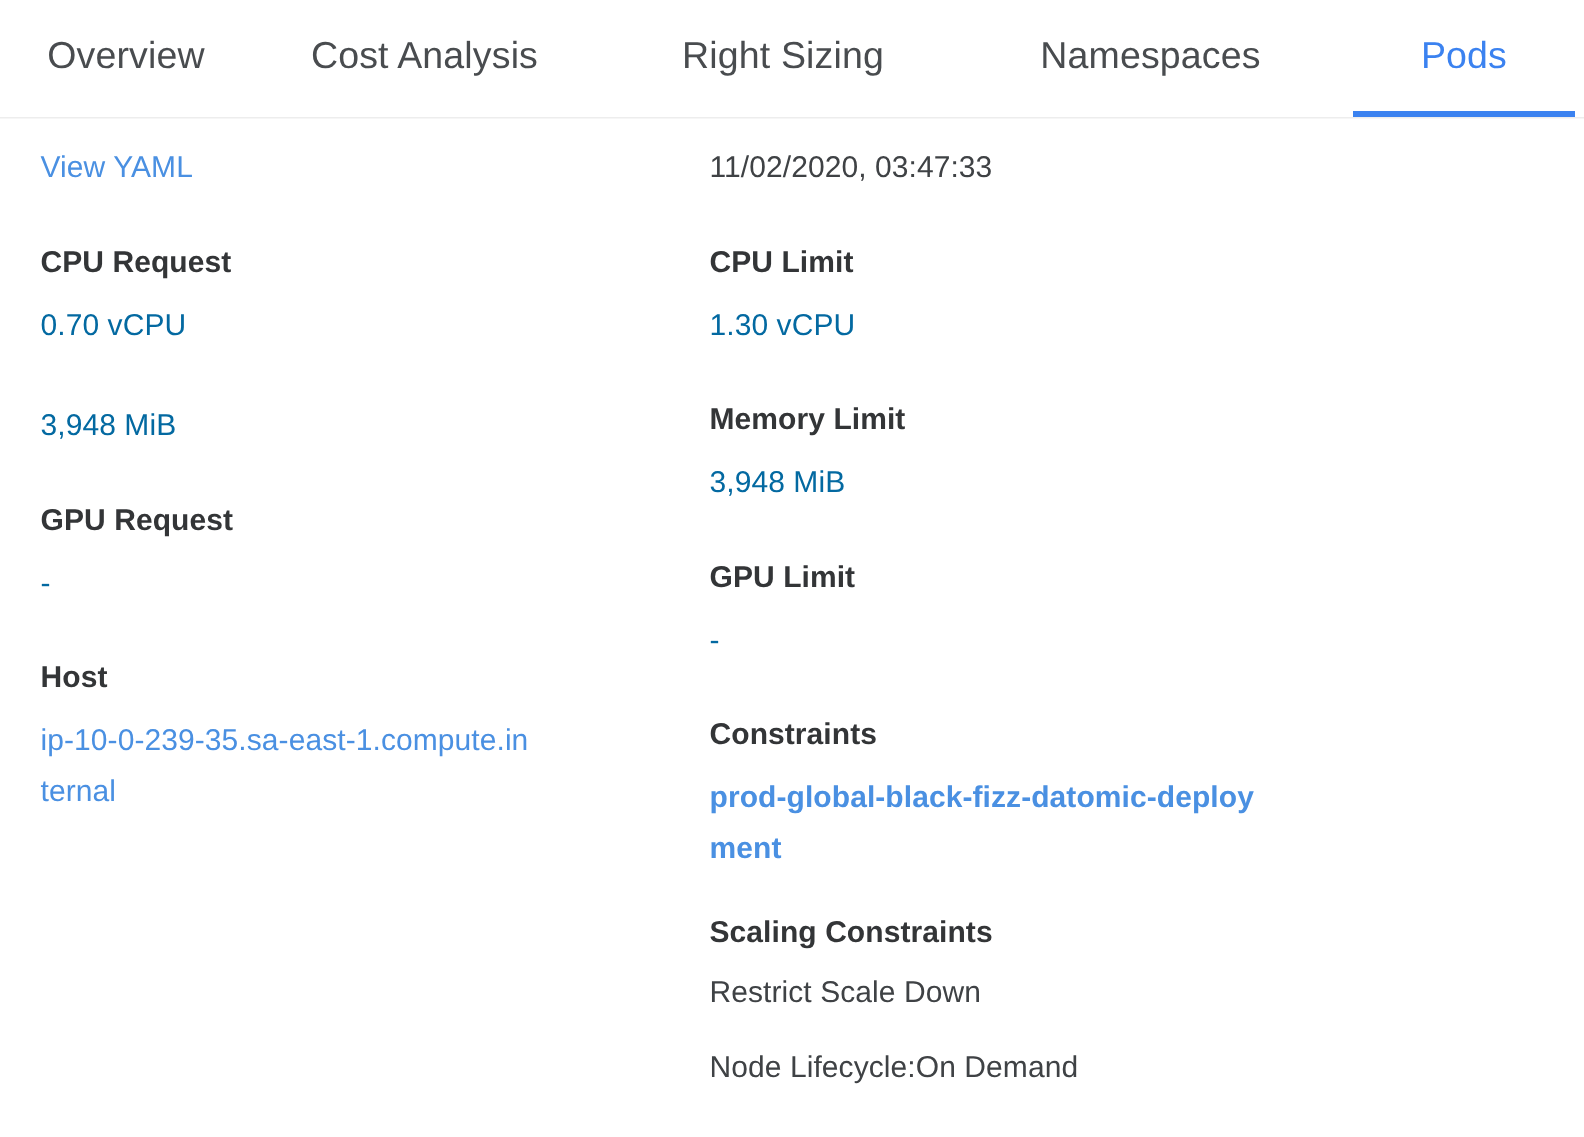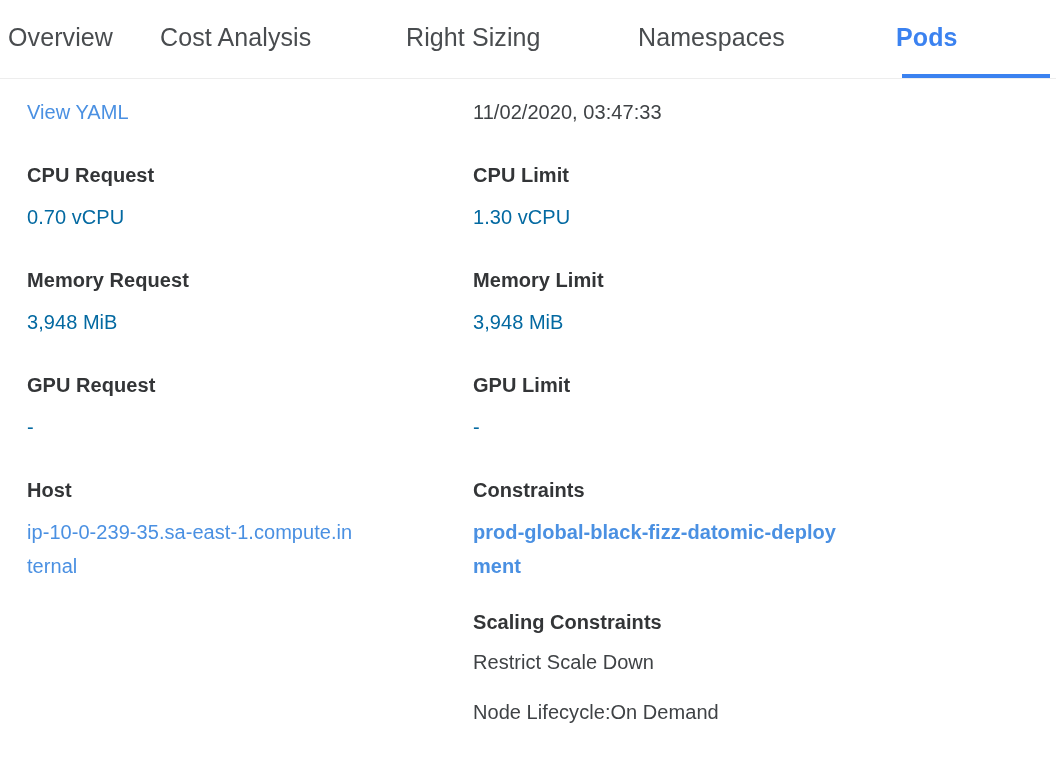--- a/index.html
+++ b/index.html
@@ -24,36 +24,36 @@
     border-bottom: 1px solid #ededed;
     display: flex;
     align-items: center;
     padding: 0 8px;
   }
   .tab {
     position: relative;
     height: 78px;
     display: flex;
     align-items: center;
+    justify-content: center;
     flex: 0 0 auto;
     box-sizing: border-box;
     cursor: pointer;
     user-select: none;
   }
   .tab-label {
     font-size: 25px;
     font-weight: 400;
     color: #494c4f;
     letter-spacing: 0.1px;
     white-space: nowrap;
     padding-bottom: 4px;
   }
   .tab.active .tab-label {
     color: #3b82f0;
-    font-weight: bold;
   }
   .tab-underline {
     position: absolute;
     left: 6px;
     right: 6px;
     bottom: 0;
     height: 4px;
     background: #3b82f0;
     display: none;
   }
@@ -175,21 +175,20 @@
     <div class="field">
       <a class="link">View YAML</a>
     </div>
 
     <div class="field">
       <div class="field-label">CPU Request</div>
       <div class="field-value">0.70 vCPU</div>
     </div>
 
     <div class="field">
-      <div class="field-label">Memory Request</div>
       <div class="field-value">3,948 MiB</div>
     </div>
 
     <div class="field">
       <div class="field-label">GPU Request</div>
       <div class="field-value">-</div>
     </div>
 
     <div class="field">
       <div class="field-label">Host</div>

